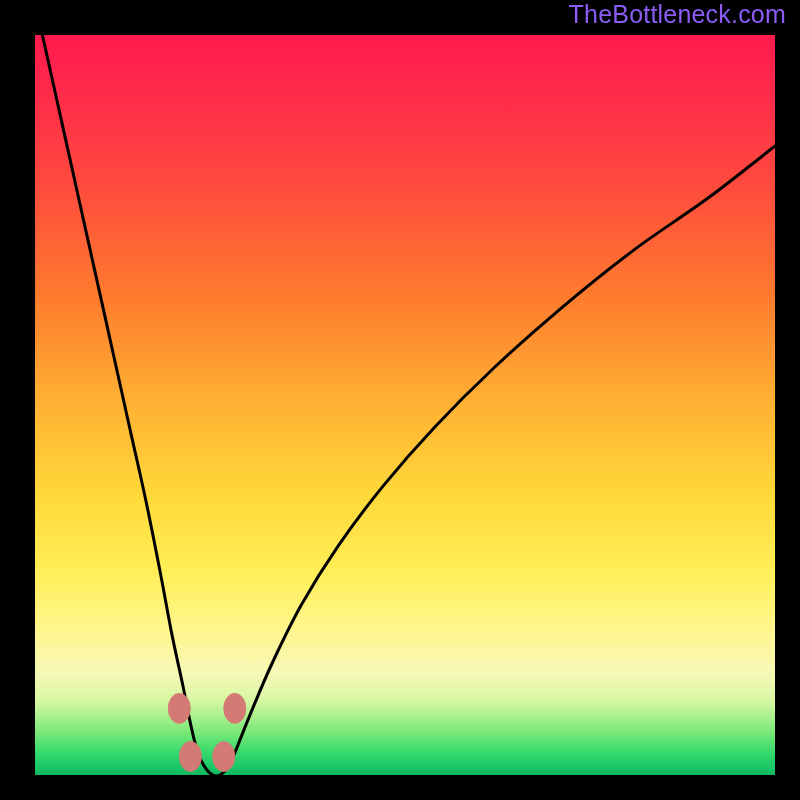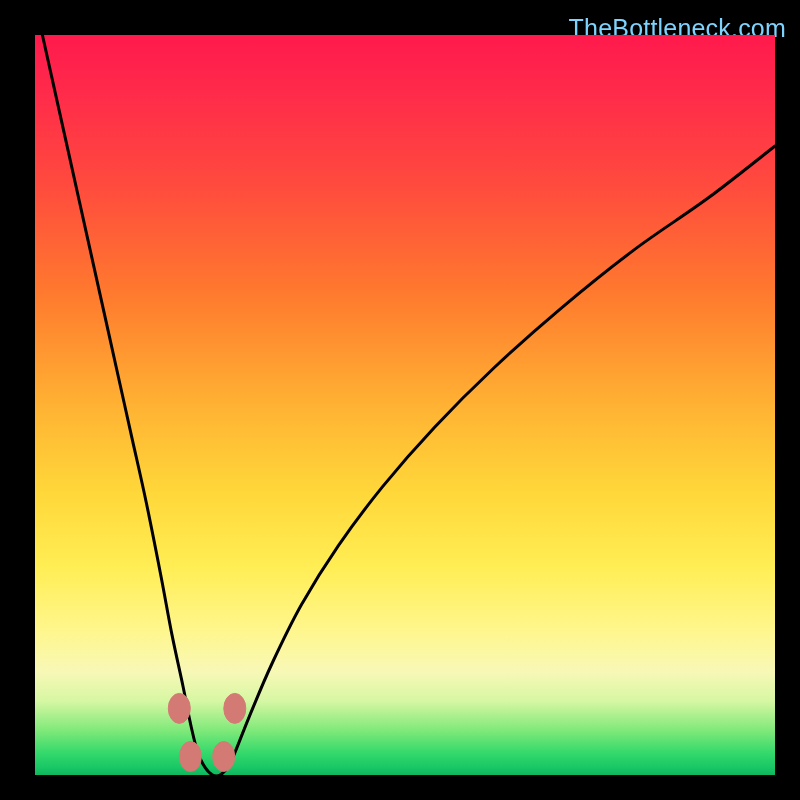--- a/index.html
+++ b/index.html
@@ -46,25 +46,25 @@
       #18c765 99%,
       #0fb75f 100%
     );
   }
   .curve {
     position: absolute;
     inset: 0;
   }
   .watermark {
     position: absolute;
-    top: 14px;
+    top: 0;
     right: 14px;
     font-size: 25px;
     font-weight: 500;
-    color: #7dd3fc;
+    color: #8b5cf6;
     letter-spacing: 0.2px;
     user-select: none;
   }
 </style>
 </head>
 <body>
 
 <div class="frame">
 
   <div class="watermark">TheBottleneck.com</div>

